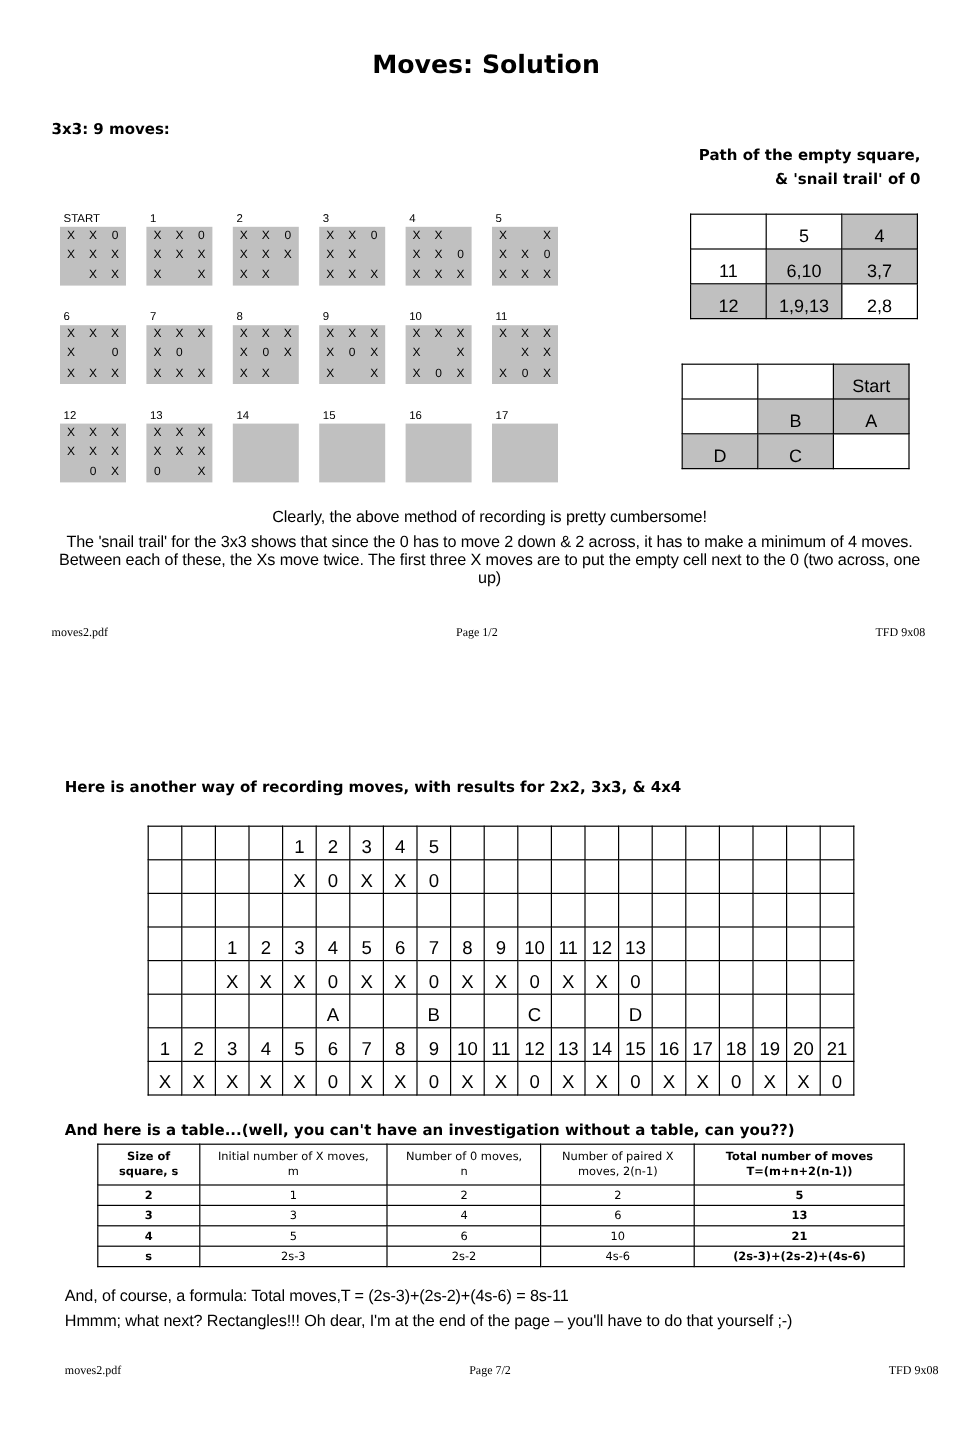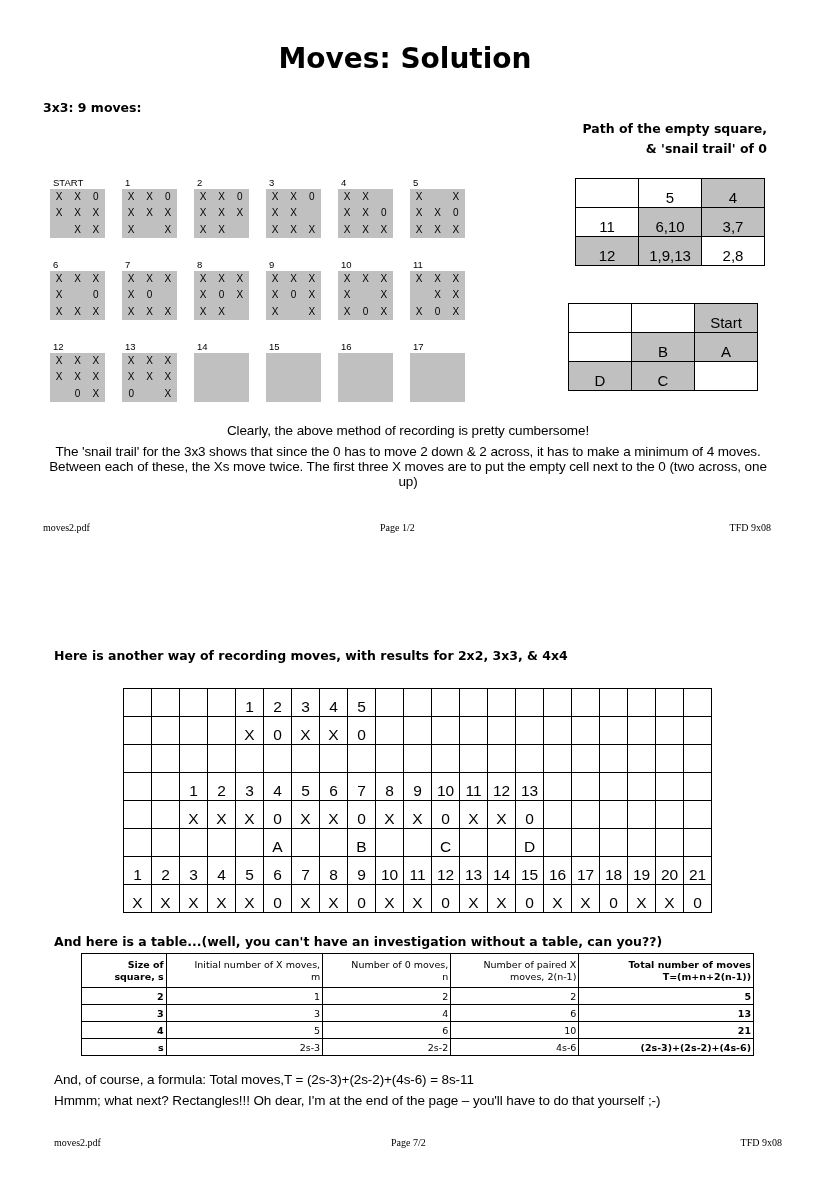--- a/index.html
+++ b/index.html
@@ -1,32 +1,32 @@
 <!DOCTYPE html>
 <html><head>
 <meta charset="utf-8">
 <style>
   html,body{margin:0;padding:0;background:#fff;}
   body{width:814px;height:1193px;position:relative;font-family:"DejaVu Sans",sans-serif;color:#000;overflow:hidden;}
   .abs{position:absolute;}
-  .title{left:0;width:810px;top:42px;text-align:center;font-size:28px;font-weight:bold;}
+  .title{left:0;width:810px;top:42px;text-align:center;font-size:21px;font-weight:bold;}
   .bold13{font-size:12.5px;font-weight:bold;}
   .cond{font-family:"Liberation Sans",sans-serif;font-weight:normal;font-size:13.5px;line-height:15px;letter-spacing:-0.1px;text-align:center;}
   .foot{font-family:Liberation Serif, serif;font-size:10px;}
   .mini-label{font-family:"Liberation Sans",sans-serif;font-size:9.5px;}
   .mini-box{position:absolute;width:55px;height:49px;background:#c0c0c0;}
   .mini-grid{position:absolute;left:0;top:0;width:55px;height:49px;display:grid;grid-template-columns:repeat(3,1fr);grid-template-rows:repeat(3,1fr);}
   .mini-grid span{font-family:"Liberation Sans",sans-serif;font-size:10px;text-align:center;line-height:16px;}
   table.trail{border-collapse:collapse;position:absolute;}
   table.trail td{border:1px solid #000;width:62px;height:27px;text-align:center;vertical-align:bottom;font-family:"Liberation Sans",sans-serif;font-size:15px;padding:0 0 1px 0;}
   table.trail td.g{background:#c0c0c0;}
   table.seq{border-collapse:collapse;position:absolute;left:123px;top:688px;}
   table.seq td{border:1px solid #000;width:27px;height:27px;padding:0;text-align:center;vertical-align:bottom;font-family:"Liberation Sans",sans-serif;font-size:15.5px;line-height:18px;}
   table.res{border-collapse:collapse;position:absolute;left:81px;top:953px;width:673px;}
-  table.res td{border:1px solid #000;text-align:right;font-size:9.5px;height:16px;padding:0 2px;}
+  table.res td{border:1px solid #000;text-align:center;font-size:9.5px;height:16px;padding:0 2px;}
   table.res tr.hdr td{height:33px;line-height:12px;}
   table.res td.b{font-weight:bold;}
 </style>
 </head>
 <body>
 
 <div class="abs title">Moves: Solution</div>
 <div class="abs bold13" style="left:43px;top:100px;">3x3: 9 moves:</div>
 
 <div class="abs bold13" style="right:47px;top:121px;text-align:right;">Path of the empty square,</div>

